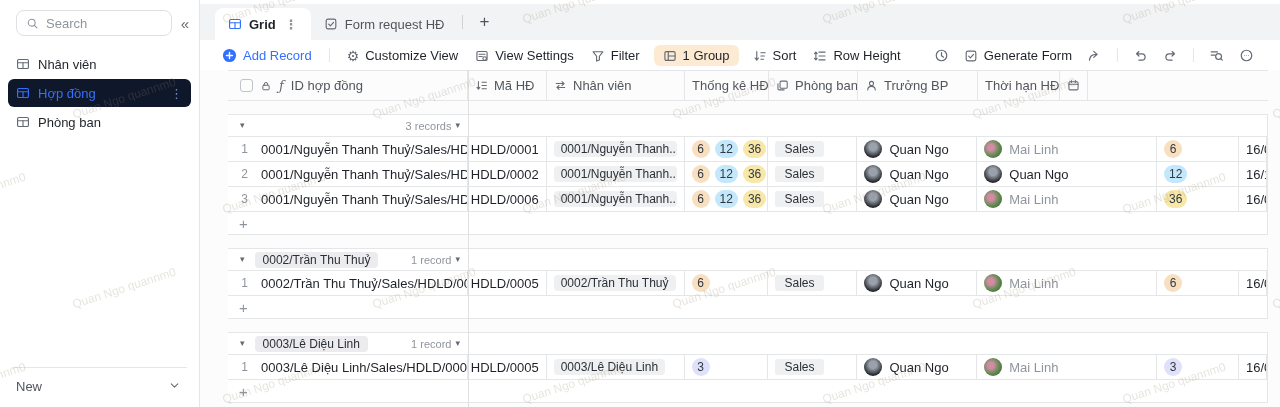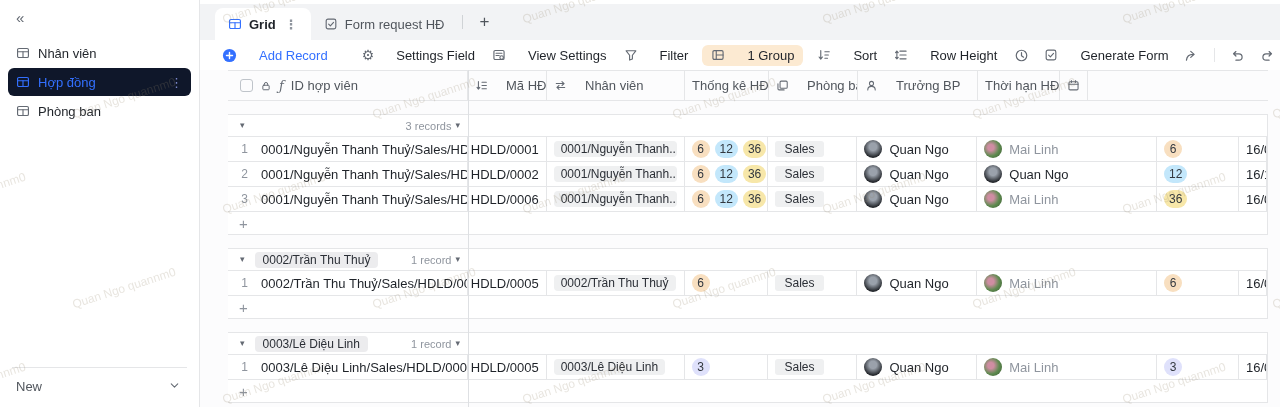--- a/index.html
+++ b/index.html
@@ -25,35 +25,35 @@
   
   .main{position:absolute;left:200px;top:4px;width:1080px;height:352px}
   .tabbar{height:36px;background:#f2f3f5;display:flex;align-items:flex-end;padding-left:15px}
   .tab{height:32px;display:flex;align-items:center;gap:7px;padding:0 13px;font-size:13px;color:#50555c;cursor:pointer}
   .tab.active{background:#fff;border-radius:8px 8px 0 0;color:#1f2329;font-weight:700}
   .tab .kebab{color:#8f959e;font-size:13px;margin-left:2px}
   .tab-sep{width:1px;height:14px;background:#d0d3d6;margin:0 5px;align-self:center}
   .tab-add{font-size:17px;color:#50555c;padding:0 11px;align-self:center;cursor:pointer}
 
   .toolbar{height:30px;display:flex;align-items:center;padding:0 26px 0 22px;gap:17px;background:#fff}
-  .tb{display:flex;align-items:center;gap:22px;font-size:13px;color:#1f2329;cursor:pointer;white-space:nowrap}
+  .tb{display:flex;align-items:flex-end;gap:6px;font-size:13px;color:#1f2329;cursor:pointer;white-space:nowrap}
   .tb svg{flex:none}
   .add-record{color:#3370ff;font-weight:500}
   .tb-div{width:1px;height:14px;background:#e5e6e8}
   .group-pill{background:#fcead2;border-radius:6px;padding:3px 9px;margin:0 -3px}
   .tb-right{margin-left:auto;display:flex;gap:15px;align-items:center}
   .gear-glyph{font-size:14px;color:#646a73;line-height:1}
 
   
   .canvas{position:absolute;top:66px;left:0;width:1080px;height:341px;background:#fcfcfd;overflow:hidden}
   .grid-table{position:absolute;left:28px;top:0;width:1040px}
   .frozen-line{position:absolute;left:268px;top:0;bottom:0;width:1px;background:#dee0e3;z-index:3}
 
   .theader{display:flex;height:31px;background:#fcfcfd;border-top:1px solid #e5e6e8;border-bottom:1px solid #e5e6e8}
-  .th{display:flex;align-items:center;gap:18px;padding:0 7px;font-size:13px;color:#51565d;border-right:1px solid #e5e6e8;overflow:hidden;white-space:nowrap}
+  .th{display:flex;align-items:center;gap:6px;padding:0 7px;font-size:13px;color:#51565d;border-right:1px solid #e5e6e8;overflow:hidden;white-space:nowrap}
   .th.first{padding-left:12px;gap:7px}
   .fx{font-style:italic;font-family:"DejaVu Serif",serif;font-size:13px;color:#646a73}
 
   .w-id{width:240px}.w-ma{width:79px}.w-nv{width:138px}.w-tk{width:84px}.w-pb{width:89px}
   .w-tr{width:120px}.w-hr{width:180px}.w-th{width:82px}.w-ng{width:28px}
 
   .group{margin-top:13px;background:#fff;border-top:1px solid #e5e6e8;border-bottom:1px solid #e5e6e8;border-right:1px solid #e5e6e8;width:1040px}
   .ghead{height:21px;display:flex;align-items:center;padding-left:12px}
   .ghead-left{width:228px;display:flex;align-items:center;gap:10px}
   .caret{color:#646a73;font-size:9px;line-height:1}
@@ -85,20 +85,27 @@
 
   svg.ic{stroke:#646a73;fill:none;stroke-width:1.3;stroke-linecap:round;stroke-linejoin:round;flex:none}
 </style>
 </head>
 <body>
 
 <div class="app">
 
   <aside class="sidebar">
     <div class="search-row">
+      <div class="search-box">
+        <svg class="ic" width="13" height="13" viewBox="0 0 16 16" style="stroke:#8f959e">
+            <circle cx="7" cy="7" r="4.2"></circle>
+            <path d="M10.2 10.2 L13.5 13.5"></path>
+          </svg>
+        <span class="search-ph">Search</span>
+      </div>
       <span class="collapse">«</span>
     </div>
     <div class="nav">
       <div class="nav-item">
         <svg class="ic" width="14" height="14" viewBox="0 0 16 16">
             <rect x="1.8" y="2.8" width="12.4" height="10.4" rx="1.5"></rect>
             <path d="M1.8 6.6 H14.2"></path>
             <path d="M8 6.6 V13.2"></path>
           </svg>
         <span>Nhân viên</span>
@@ -159,21 +166,21 @@
       <div class="tb add-record">
         <svg width="15" height="15" viewBox="0 0 16 16">
             <circle cx="8" cy="8" r="7" fill="#3370ff"></circle>
             <path d="M8 4.8 V11.2 M4.8 8 H11.2" stroke="#fff" stroke-width="1.5" stroke-linecap="round"></path>
           </svg>
         <span>Add Record</span>
       </div>
       <div class="tb-div"></div>
       <div class="tb">
         <span class="gear-glyph">⚙</span>
-        <span>Settings Field</span>
+        <span>Customize View</span>
       </div>
       <div class="tb">
         <svg class="ic" width="14" height="14" viewBox="0 0 16 16">
             <rect x="2.2" y="2.8" width="11.6" height="10.4" rx="1.5"></rect>
             <path d="M4.6 6 h6.8 M4.6 8.6 h3.6"></path>
             <circle cx="11" cy="10.8" r="2"></circle>
           </svg>
         <span>View Settings</span>
       </div>
       <div class="tb">
@@ -242,21 +249,21 @@
       <div class="grid-table">
 
         <div class="theader">
           <div class="th first w-id">
             <span class="cb"></span>
             <svg class="ic" width="12" height="12" viewBox="0 0 16 16">
                 <rect x="3.8" y="7" width="8.4" height="6" rx="1"></rect>
                 <path d="M5.8 7 V5.5 a2.2 2.2 0 0 1 4.4 0 V7"></path>
               </svg>
             <span class="fx">ƒ</span>
-            <span>ID hợp viên</span>
+            <span>ID hợp đồng</span>
           </div>
           <div class="th w-ma">
             <svg class="ic" width="13" height="13" viewBox="0 0 16 16">
                 <path d="M4.2 3 v9.4 M2.5 10.3 L4.2 12.4 5.9 10.3 M8.6 4 h5.4 M8.6 8 h5.4 M8.6 12 h5.4"></path>
               </svg>
             <span>Mã HĐ</span>
           </div>
           <div class="th w-nv">
             <svg class="ic" width="13" height="13" viewBox="0 0 16 16">
                 <path d="M2.8 5.6 h9.4 M9.8 3.2 L12.4 5.6 9.8 8 M13.2 10.4 H3.8 M6.2 8 L3.6 10.4 6.2 12.8"></path>

